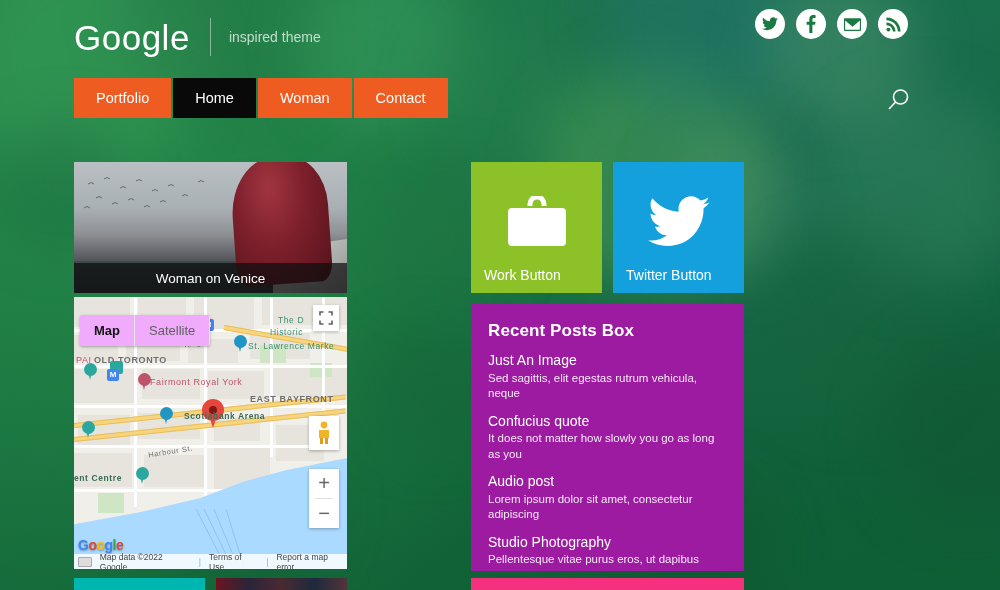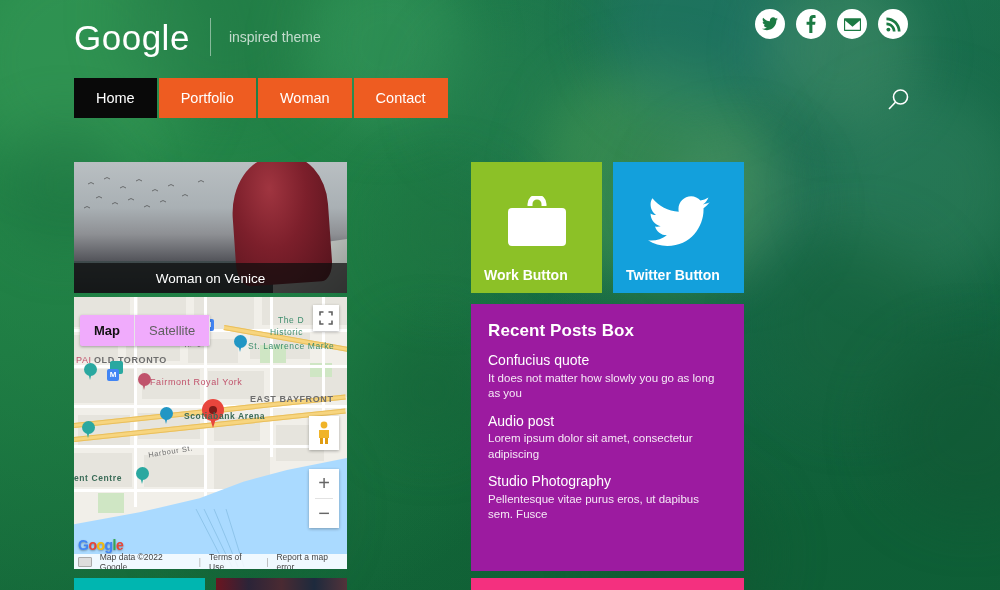--- a/index.html
+++ b/index.html
@@ -236,21 +236,21 @@
   .big-tile {
     position: relative; width: 131px; height: 131px;
     cursor: pointer; overflow: hidden;
   }
   .big-tile .tile-icon {
     position: absolute; left: 0; right: 0; top: 34px;
     display: flex; align-items: center; justify-content: center;
   }
   .big-tile .tile-label {
     position: absolute; left: 13px; bottom: 10px;
-    color: #ffffff; font-size: 14px; font-weight: bold;
+    color: #ffffff; font-size: 14px;
   }
   #tile-work { background: #8CC127; }
   #tile-twitter { background: #13A0DC; }
 
   #recent-posts {
     margin-top: 11px; width: 273px; height: 267px;
     background: #9C1BA0; color: #ffffff;
     padding: 17px 17px 0 17px; overflow: hidden;
   }
   #recent-posts h2 {
@@ -325,22 +325,22 @@
           <svg width="15" height="15" viewBox="0 0 20 20">
             <circle cx="3.2" cy="16.8" r="2.6" fill="#1b7a43"></circle>
             <path fill="#1b7a43" d="M.6 7.3v3.6c4.7 0 8.5 3.8 8.5 8.5h3.6C12.7 12.7 7.3 7.3.6 7.3z"></path>
             <path fill="#1b7a43" d="M.6.6v3.6c8.4 0 15.2 6.8 15.2 15.2h3.6C19.4 8.9 11 .6.6.6z"></path>
           </svg>
         </span>
       </div>
     </div>
 
     <nav id="nav">
+      <div class="nav-item">Portfolio</div>
       <div class="nav-item active">Home</div>
-      <div class="nav-item">Portfolio</div>
       <div class="nav-item">Woman</div>
       <div class="nav-item">Contact</div>
     </nav>
 
     <div id="search-icon-btn">
       <svg width="28" height="28" viewBox="0 0 28 28">
         <circle cx="16.5" cy="11" r="7" fill="none" stroke="#ffffff" stroke-width="1.6"></circle>
         <line x1="11.4" y1="16.2" x2="5" y2="23" stroke="#ffffff" stroke-width="1.6"></line>
       </svg>
     </div>
@@ -544,20 +544,24 @@
           </svg>
         </div>
         <div class="tile-label">Twitter Button</div>
       </div>
     </div>
 
     <div id="recent-posts">
       <h2>Recent Posts Box</h2>
 
       <div class="post">
+        <div class="p-title">Just An Image</div>
+        <div class="p-ex">Sed sagittis, elit egestas rutrum vehicula, neque</div>
+      </div>
+      <div class="post">
         <div class="p-title">Confucius quote</div>
         <div class="p-ex">It does not matter how slowly you go as long as you</div>
       </div>
       <div class="post">
         <div class="p-title">Audio post</div>
         <div class="p-ex">Lorem ipsum dolor sit amet, consectetur adipiscing</div>
       </div>
       <div class="post">
         <div class="p-title">Studio Photography</div>
         <div class="p-ex">Pellentesque vitae purus eros, ut dapibus sem. Fusce</div>

